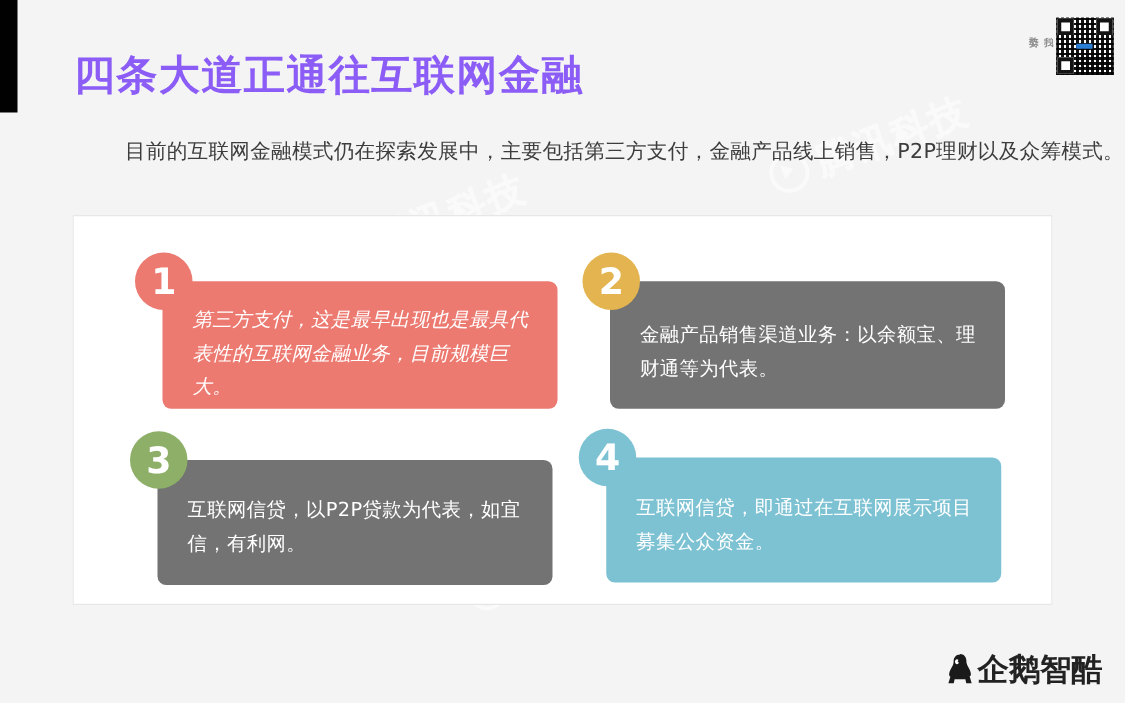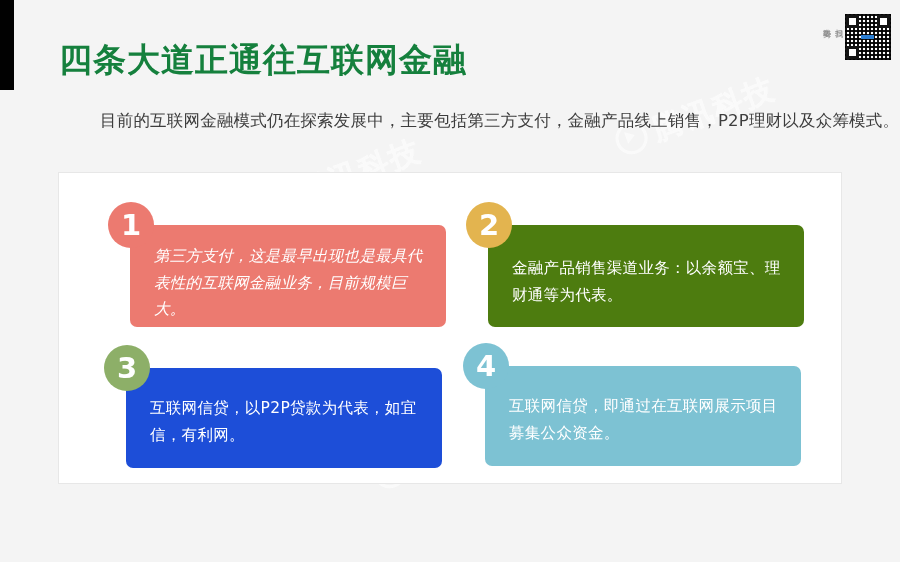--- a/index.html
+++ b/index.html
@@ -240,21 +240,21 @@
 
 <div id="page" style="background: rgb(244, 244, 244);">
 
   <div class="wm wm-e"><span class="wmdot"></span><span>腾讯科技</span></div>
   <div class="wm wm-a"><span class="wmdot"></span><span>腾讯科技</span></div>
   <div class="wm wm-b"><span class="wmdot"></span><span>腾讯科技</span></div>
   <div class="wm wm-d"><span class="wmdot"></span><span>腾讯科技</span></div>
   <div class="wm wm-c"><span class="wmdot"></span><span>腾讯科技</span></div>
 
   <div id="black-bar" style="background: rgb(1, 1, 1);"></div>
-  <h1 id="title" style="color: #15803d;">四条大道正通往互联网金融</h1>
+  <h1 id="title" style="color: #8b5cf6;">四条大道正通往互联网金融</h1>
   <p id="subtitle">目前的互联网金融模式仍在探索发展中，主要包括第三方支付，金融产品线上销售，P2P理财以及众筹模式。</p>
 
   <div id="qr-block">
     <div class="qr-vtext">敢姿势</div>
     <div class="qr-vtext">扫我</div>
     <div id="qr-code">
       <div class="qr-bl"></div>
       <div class="qr-blue"></div>
     </div>
   </div>
@@ -262,34 +262,44 @@
   <div id="panel" style="background: rgb(255, 255, 255);"></div>
 
   <div class="card" id="card1">
     <div class="bubble" style="background: rgb(236, 122, 112);">
       <div class="bubble-text">第三方支付，这是最早出现也是最具代表性的互联网金融业务，目前规模巨大。</div>
     </div>
     <div class="badge" style="background: rgb(236, 122, 112);">1</div>
   </div>
 
   <div class="card" id="card2">
-    <div class="bubble" style="background: #4d7c0f;">
+    <div class="bubble" style="background: #737373;">
       <div class="bubble-text">金融产品销售渠道业务：以余额宝、理财通等为代表。</div>
     </div>
     <div class="badge" style="background: rgb(227, 180, 79);">2</div>
   </div>
 
   <div class="card" id="card3">
-    <div class="bubble" style="background: #1d4ed8;">
+    <div class="bubble" style="background: #737373;">
       <div class="bubble-text">互联网信贷，以P2P贷款为代表，如宜信，有利网。</div>
     </div>
     <div class="badge" style="background: rgb(141, 175, 104);">3</div>
   </div>
 
   <div class="card" id="card4">
     <div class="bubble" style="background: rgb(125, 194, 211);">
       <div class="bubble-text">互联网信贷，即通过在互联网展示项目募集公众资金。</div>
     </div>
     <div class="badge" style="background: rgb(125, 194, 211);">4</div>
   </div>
 
+  <div id="footer-logo">
+    <div id="penguin-icon">
+      <svg width="22" height="26" viewBox="0 0 22 26" xmlns="http://www.w3.org/2000/svg">
+        <path d="M11 1.5c-3.1 0-5.1 2.3-5.1 5.4 0 1.8-.5 3.3-1.6 5.1-1.3 2.1-2 3.9-2 5.6 0 .9.4 1.5 1 1.7l-1.6 5.2h4.3l.7-3.2h8.6l.7 3.2h4.3L18.7 19c.6-.2 1-.8 1-1.7 0-1.7-.7-3.5-2-5.6-1.1-1.8-1.6-3.3-1.6-5.1 0-3.1-2-5.4-5.1-5.4z" fill="#1a1a1a"></path>
+        <path d="M8.6 5.3c.9 0 1.6.9 1.6 2s-.7 2-1.6 2-1.6-.9-1.6-2 .7-2 1.6-2z" fill="#ffffff"></path>
+        <path d="M9.9 6.1c.4 0 .7.4.7.9s-.3.9-.7.9-.7-.4-.7-.9.3-.9.7-.9z" fill="#1a1a1a"></path>
+      </svg>
+    </div>
+    <div id="logo-text">企鹅智酷</div>
+  </div>
 
 </div>
 
 </body></html>

